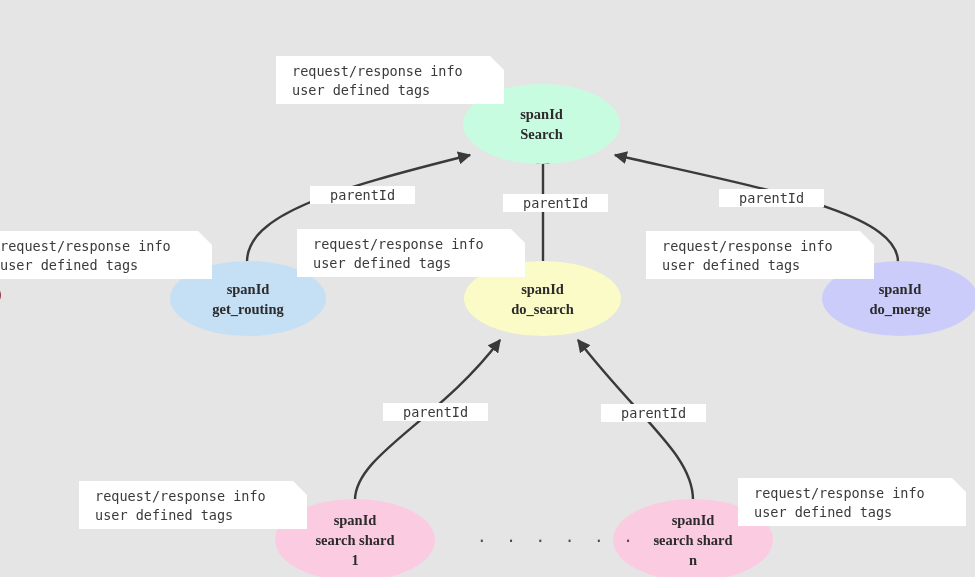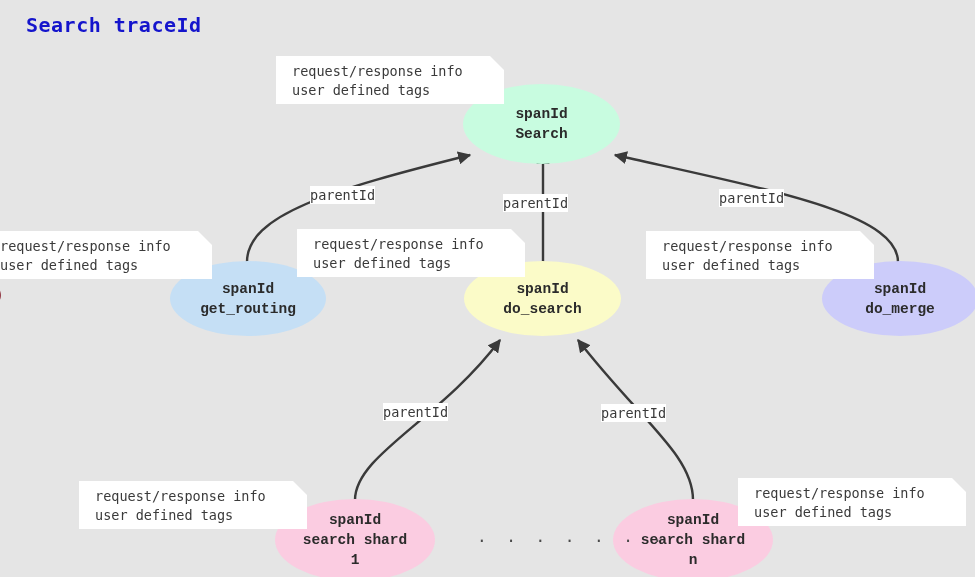--- a/index.html
+++ b/index.html
@@ -42,21 +42,21 @@
   }
 
   
   .node {
     position: absolute;
     display: flex;
     align-items: center;
     justify-content: center;
     border-radius: 50%;
     text-align: center;
-    font-family: Liberation Mono, monospace;
+    font-family: Liberation Serif, serif;
     font-size: 14.5px;
     font-weight: bold;
     color: #2b2b2b;
     line-height: 20px;
     box-sizing: border-box;
   }
   .node .lbl { white-space: pre-line; }
 
   
   .note {
@@ -74,21 +74,21 @@
   }
 
   
   .edge-label {
     position: absolute;
     background: #ffffff;
     color: #3a3a3a;
     font-family: "DejaVu Sans Mono", "Liberation Mono", monospace;
     font-size: 13.5px;
     line-height: 16px;
-    padding: 1px 0;
+    padding: 1px 20px;
     white-space: nowrap;
   }
 
   
   .dots {
     position: absolute;
     font-family: "DejaVu Sans Mono", "Liberation Mono", monospace;
     font-size: 16px;
     letter-spacing: 5px;
     color: #4a4a4a;
@@ -102,21 +102,20 @@
     font-size: 15px;
     color: #8b2b38;
     white-space: nowrap;
   }
 </style>
 </head>
 <body>
 
 <div id="canvas">
 
-  <div class="title">Search traceId</div>
 
   <svg id="edges" viewBox="0 0 975 577" width="975" height="577">
     <defs>
       <marker id="arrow" viewBox="0 0 10 10" refX="9" refY="5" markerWidth="5.5" markerHeight="5.5" orient="auto-start-reverse">
         <path d="M 0 0 L 10 5 L 0 10 z" fill="#3a3a3a"></path>
       </marker>
     </defs>
 
     <path d="M 247 262 C 247 215 330 190 470 155" fill="none" stroke="#3a3a3a" stroke-width="2.4" marker-end="url(#arrow)"></path>
 

